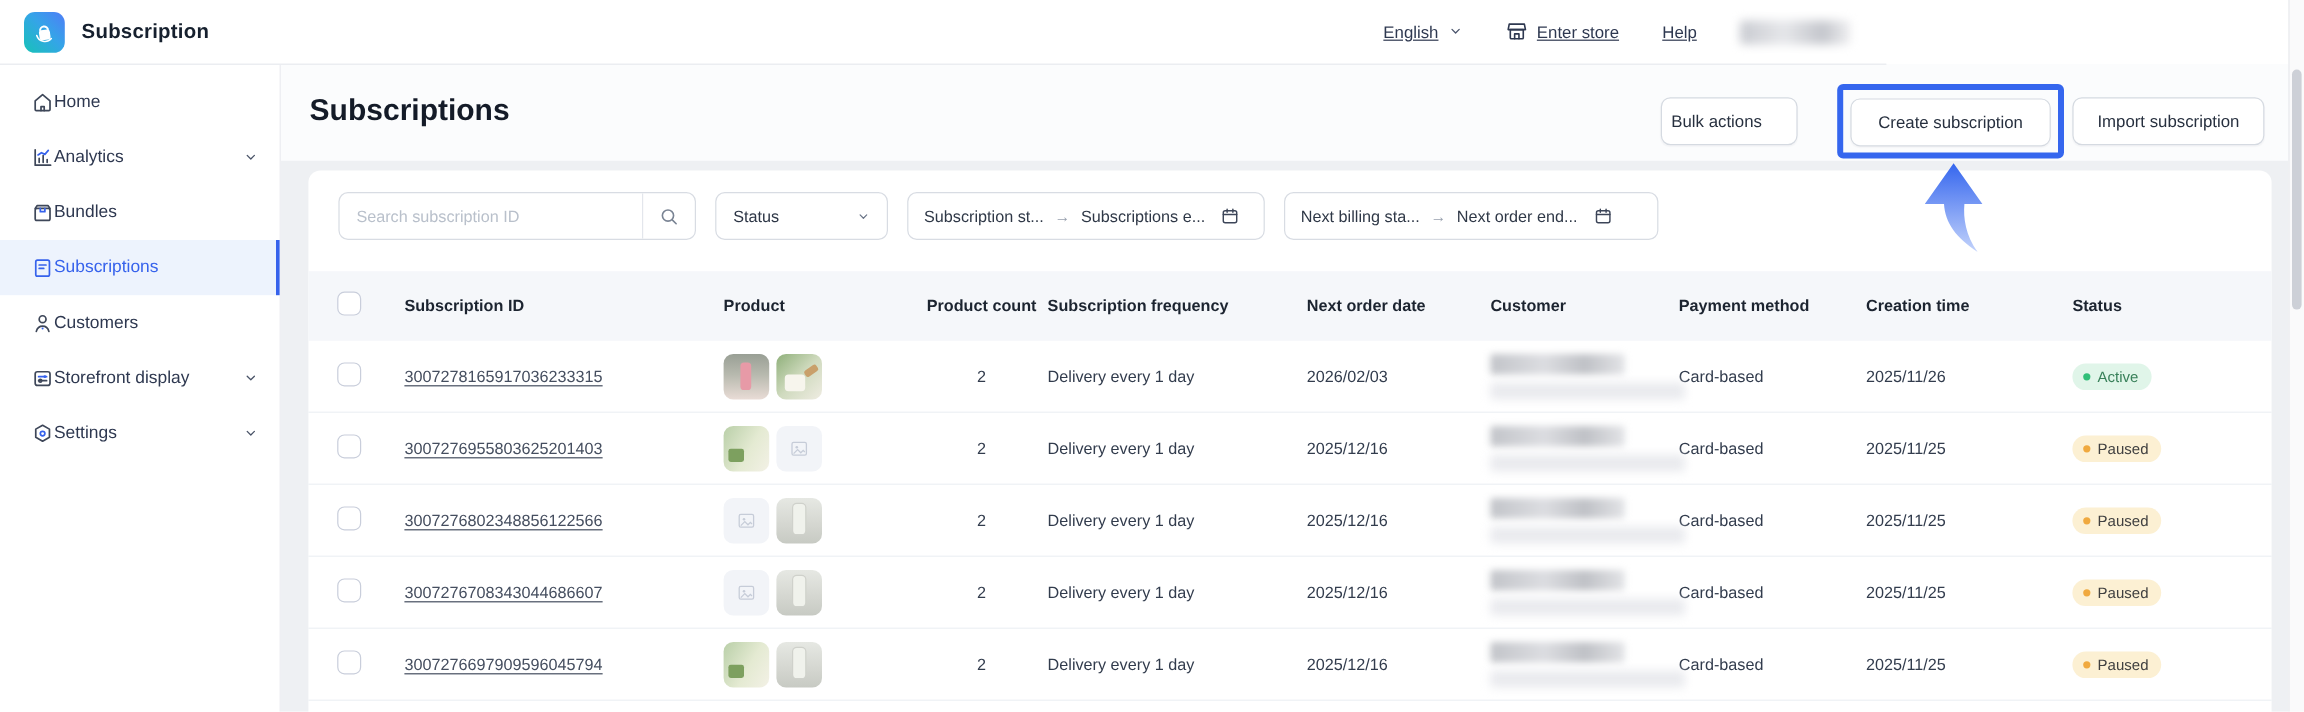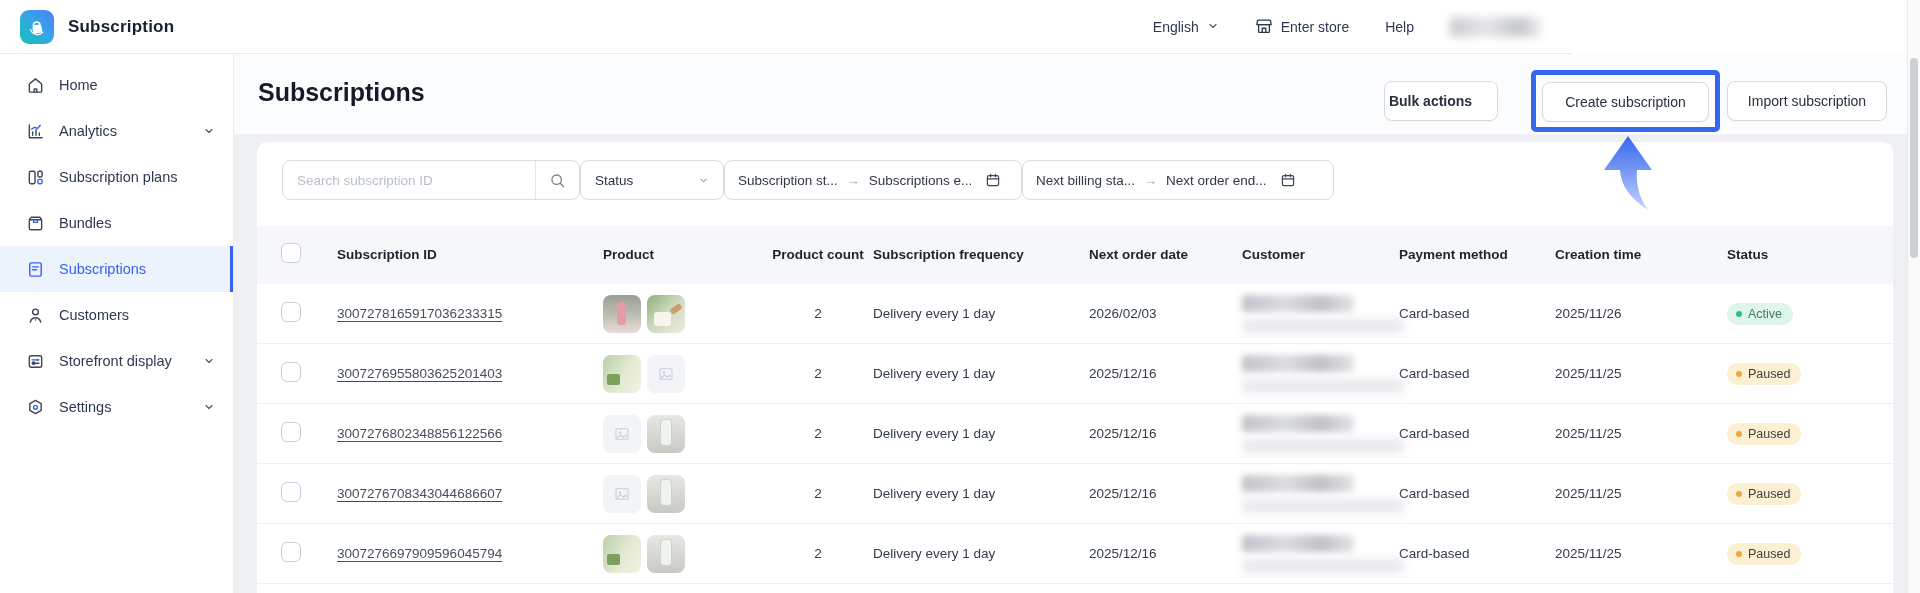--- a/index.html
+++ b/index.html
@@ -9,61 +9,61 @@
   
   .topbar { position:absolute; left:0; top:0; width:1572px; height:54px; background:#fff;
     border-bottom:1px solid #e7e9ee; z-index:20; }
   .brand { position:absolute; left:20px; top:10px; display:flex; align-items:center; gap:14px; }
   .logo { width:34px; height:34px; border-radius:9px;
     background:linear-gradient(45deg,#17c2b8 0%,#35a4e8 55%,#4f7df7 100%);
     display:flex; align-items:center; justify-content:center; }
   .app-title { font-size:17px; font-weight:bold; color:#16202e; letter-spacing:.2px; }
   .topbar-right { position:absolute; right:30px; top:0; height:54px; display:flex;
     align-items:center; gap:36px; }
-  .top-item { display:flex; align-items:center; gap:8px; font-size:14px; color:#2e3850; cursor:pointer; }
+  .top-item { display:flex; align-items:center; gap:8px; font-size:14px; color:#2e3850; cursor:pointer;text-decoration:underline; }
   .blur-store { width:92px; height:20px; border-radius:3px;
     background:linear-gradient(90deg,#c9cbd1,#e6e7ea 40%,#c4c6cc 75%,#efeff1); filter:blur(4px); }
 
   
   .scrollbar { position:absolute; right:0; top:0; width:13px; height:593px; background:#fafafb;
     border-left:1px solid #e8e9ed; z-index:40; }
   .scroll-thumb { position:absolute; left:2px; top:58px; width:8px; height:200px;
     background:#cdd0d7; border-radius:4px; }
 
   
   .sidebar { position:absolute; left:0; top:54px; width:234px; height:539px; background:#fff;
     border-right:1px solid #eaecf0; padding-top:8px; z-index:10; }
-  .side-item { position:relative; height:46px; display:flex; align-items:center; gap:14px;
+  .side-item { position:relative; height:46px; display:flex; align-items:center; 
     padding-left:26px; padding-right:18px; font-size:14.5px; color:#2e3850; cursor:pointer; }
   .side-item .chev { margin-left:auto; display:flex; }
   .side-item.active { background:#edf3fd; color:#3662ec; font-weight:500; }
   .side-item.active::after { content:""; position:absolute; right:0; top:0; width:3px; height:100%;
     background:#3662ec; }
   .sicon { width:19px; height:19px; flex:0 0 19px; display:flex; }
 
   
   .main { position:absolute; left:234px; top:54px; width:1673px; height:539px; background:#eef0f3; }
   .head-band { position:absolute; left:0; top:0; width:100%; height:80px; background:#fbfcfd; }
   .page-title { position:absolute; left:24px; top:24px; font-size:25px; font-weight:bold; color:#141b28; }
   .btn { display:inline-flex; align-items:center; justify-content:center; gap:10px; height:40px;
     background:#fff; border:1px solid #d5dae1; border-radius:8px; font-size:14px; font-weight:500;
     color:#27303f; cursor:pointer; box-shadow:0 1px 1px rgba(20,30,50,.03); }
-  .btn-bulk { position:absolute; left:1150px; top:27px; width:114px;font-weight:bold; }
+  .btn-bulk { position:absolute; left:1150px; top:27px; width:114px; }
   .hl-box { position:absolute; left:1297px; top:16px; width:189px; height:62px;
     border:5px solid #3566ee; border-radius:5px; }
   .btn-create { position:absolute; left:6px; top:7px; width:167px; }
   .btn-import { position:absolute; left:1493px; top:27px; width:160px; }
   .annot-arrow { position:absolute; left:1366px; top:80px; z-index:5; }
 
   
   .card { position:absolute; left:23px; top:88px; width:1636px; height:540px; background:#fff;
     border-radius:10px 10px 0 0; }
 
   
-  .filters { display:flex; padding:18px 0 0 25px; align-items:center; }
+  .filters { display:flex; gap:16px; padding:18px 0 0 25px; align-items:center; }
   .search-box { width:298px; height:40px; border:1px solid #d8dce3; border-radius:8px; display:flex;
     align-items:stretch; background:#fff; overflow:hidden; }
   .search-box input { flex:1; border:0; outline:none; padding:0 14px; font-size:13.5px;
     font-family:inherit; color:#2b3445; background:transparent; }
   .search-box input::placeholder { color:#b9c0cb; }
   .search-seg { width:44px; border-left:1px solid #e3e6ec; display:flex; align-items:center;
     justify-content:center; cursor:pointer; }
   .select { width:144px; height:40px; border:1px solid #d8dce3; border-radius:8px; display:flex;
     align-items:center; padding:0 14px; font-size:13.5px; color:#2c3545; cursor:pointer; background:#fff; }
   .select .chev { margin-left:auto; display:flex; }
@@ -177,30 +177,20 @@
     </span>
     <span>Analytics</span>
     <span class="chev">
       <svg width="12" height="12" viewBox="0 0 20 20">
           <path d="M5 7.5l5 5 5-5" fill="none" stroke="#4a5468" stroke-width="1.8" stroke-linecap="round" stroke-linejoin="round"></path>
         </svg>
     </span>
   </div>
   <div class="side-item">
     <span class="sicon">
-      <svg viewBox="0 0 20 20" width="19" height="19" fill="none" stroke="#3e4759" stroke-width="1.5" stroke-linejoin="round">
-        <rect x="3.5" y="3.5" width="6" height="13" rx="1.5"></rect>
-          <rect x="12.5" y="3.5" width="4.5" height="6" rx="1.5"></rect>
-        <rect x="12.5" y="12" width="4.5" height="4.5" rx="1.5" stroke="#3662ec"></rect>
-      </svg>
-    </span>
-    <span>Subscription plans</span>
-  </div>
-  <div class="side-item">
-    <span class="sicon">
       <svg viewBox="0 0 20 20" width="19" height="19" fill="none" stroke="#3e4759" stroke-width="1.5" stroke-linecap="round" stroke-linejoin="round">
         <rect x="3.5" y="6" width="13" height="10.5" rx="1.5"></rect>
           <path d="M3.5 6l1.8-2.5h9.4L16.5 6"></path>
         <path d="M8 6v2.8h4V6" stroke="#3662ec"></path>
       </svg>
     </span>
     <span>Bundles</span>
   </div>
   <div class="side-item active">
     <span class="sicon">

